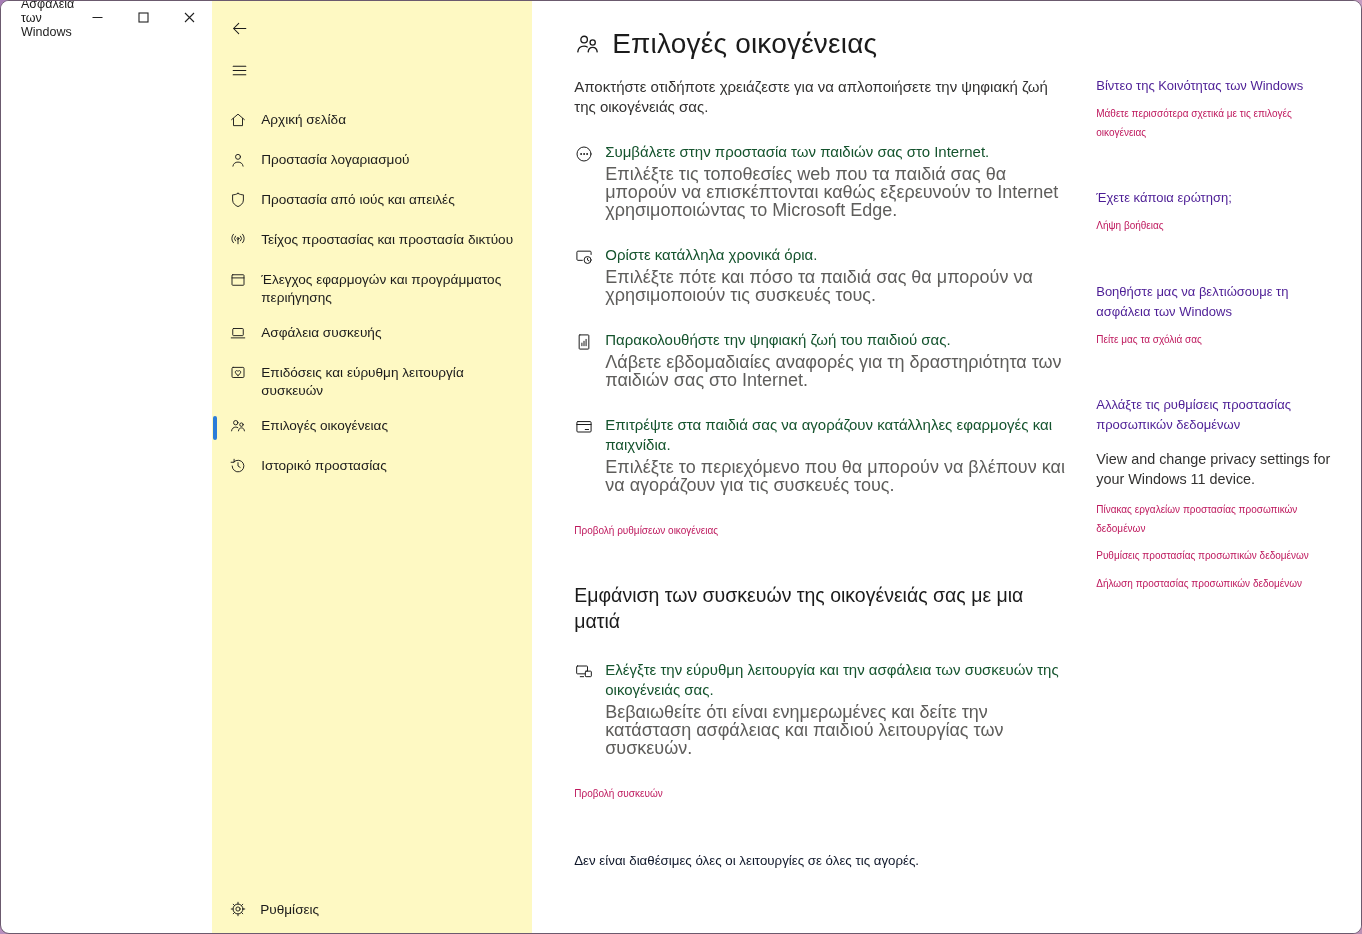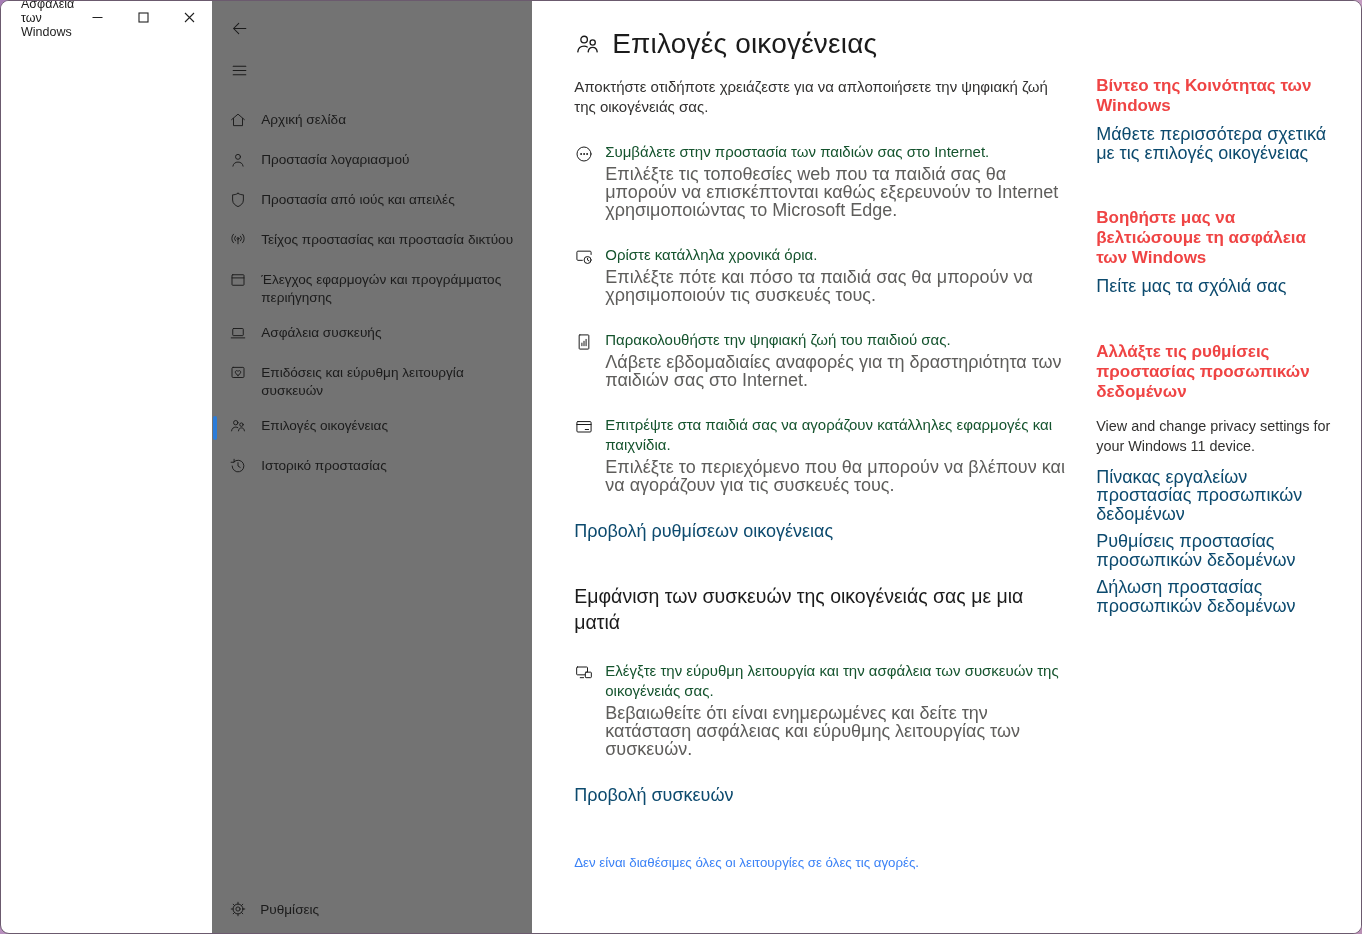--- a/index.html
+++ b/index.html
@@ -15,21 +15,21 @@
   .titlebar { height:33px; flex:0 0 33px; display:flex; align-items:center; background:#fff; }
   .titlebar .title { margin-left:20px; font-size:12.5px; color:#1b1b1b; }
   .controls { margin-left:auto; display:flex; height:100%; }
   .ctrl { width:46px; height:100%; border:none; background:transparent; display:flex; align-items:center; justify-content:center; cursor:pointer; }
   .ctrl svg { width:11px; height:11px; stroke:#222; stroke-width:1.1; fill:none; }
 
   
   .appbody { flex:1; display:flex; min-height:0; }
 
   
-  .sidebar { width:320px; flex:0 0 320px; background:#737373; position:relative; padding-top:5px; }
+  .sidebar { width:320px; flex:0 0 320px; background:#fef9c3; position:relative; padding-top:5px; }
   .icon-btn { width:34px; height:32px; margin:6px 0 0 10px; border:none; background:transparent; display:flex; align-items:center; justify-content:center; cursor:pointer; border-radius:3px; }
   .icon-btn svg { width:19px; height:19px; stroke:#1b1b1b; stroke-width:1.3; fill:none; stroke-linecap:round; stroke-linejoin:round; }
   .menu-btn { margin-top:10px; }
 
   .nav { list-style:none; margin-top:16px; }
   .nav-item { position:relative; display:flex; align-items:flex-start; padding:9px 16px 9px 17px; cursor:pointer; }
   .nav-item .nicon { flex:0 0 19px; margin-top:0; }
   .nav-item .nicon svg { width:18px; height:18px; stroke:#1b1b1b; stroke-width:1.25; fill:none; stroke-linecap:round; stroke-linejoin:round; }
   .nav-item .nlabel { margin-left:13px; font-size:13.6px; color:#1b1b1b; line-height:17.5px; max-width:252px; }
   .nav-item.selected::before {
@@ -52,29 +52,29 @@
 
   .sec-heading { margin-top:42px; font-size:19.5px; font-weight:400; color:#1b1b1b; line-height:26px; width:486px; }
 
   .feature { display:flex; align-items:flex-start; margin-top:26px; }
   .feature .ficon { flex:0 0 21px; margin-top:2px; }
   .feature .ficon svg { width:20px; height:20px; stroke:#1b1b1b; stroke-width:1.2; fill:none; stroke-linecap:round; stroke-linejoin:round; }
   .feature .ftext { margin-left:10px; width:462px; }
   .feature .ftitle { font-size:15px; color:#14532d; line-height:20px; }
   .feature .fdesc { margin-top:3px; font-size:18px; color:#5e5d5b; line-height:18px; }
 
-  a.link { color:#0c4a6e; text-decoration:none; font-size:18px; line-height:18px; cursor:pointer; display:inline-block; }
+  a.link { color:#be185d; text-decoration:none; font-size:10px; line-height:18px; cursor:pointer; display:inline-block; }
   .content > a.link { margin-top:28px; }
 
-  .footer-note { margin-top:50px; font-size:13.3px; color:#3b82f6; }
+  .footer-note { margin-top:50px; font-size:13.3px; color:#0f172a; }
 
   
   aside { margin-left:auto; width:236px; padding-top:48px; }
   .aside-block { margin-bottom:46px; }
-  .aside-block h3 { font-size:17px; font-weight:700; color:#ef4444; line-height:20px; margin-bottom:9px; }
+  .aside-block h3 { font-size:13px; font-weight:400; color:#4c1d95; line-height:20px; margin-bottom:9px; }
   .aside-block p { font-size:14.4px; color:#323130; line-height:20px; margin:14px 0 12px; }
   .aside-block a.link { display:block; margin-bottom:9px; line-height:18.5px; }
   .aside-block a.link + a.link { margin-top:8px; }
 </style>
 </head>
 <body>
 
 <div class="window">
 
   <div class="titlebar">
@@ -289,33 +289,37 @@
         <div class="feature">
           <span class="ficon">
             <svg viewBox="0 0 24 24">
                 <rect x="3.2" y="4.8" width="13" height="9.4" rx="0.9"></rect>
                 <path d="M7.5 17.6h4"></path>
                 <rect x="13.6" y="11" width="7.2" height="6.6" rx="0.9" fill="#ffffff"></rect>
               </svg>
           </span>
           <div class="ftext">
             <div class="ftitle">Ελέγξτε την εύρυθμη λειτουργία και την ασφάλεια των συσκευών της οικογένειάς σας.</div>
-            <div class="fdesc">Βεβαιωθείτε ότι είναι ενημερωμένες και δείτε την κατάσταση ασφάλειας και εύρυθμης λειτουργίας των συσκευών.</div>
+            <div class="fdesc">Βεβαιωθείτε ότι είναι ενημερωμένες και δείτε την κατάσταση ασφάλειας και παιδιού λειτουργίας των συσκευών.</div>
           </div>
         </div>
 
         <a class="link">Προβολή συσκευών</a>
 
         <p class="footer-note">Δεν είναι διαθέσιμες όλες οι λειτουργίες σε όλες τις αγορές.</p>
       </div>
 
       <aside>
         <div class="aside-block">
           <h3>Βίντεο της Κοινότητας των Windows</h3>
           <a class="link">Μάθετε περισσότερα σχετικά με τις επιλογές οικογένειας</a>
+        </div>
+        <div class="aside-block">
+          <h3>Έχετε κάποια ερώτηση;</h3>
+          <a class="link">Λήψη βοήθειας</a>
         </div>
         <div class="aside-block">
           <h3>Βοηθήστε μας να βελτιώσουμε τη ασφάλεια των Windows</h3>
           <a class="link">Πείτε μας τα σχόλιά σας</a>
         </div>
         <div class="aside-block">
           <h3>Αλλάξτε τις ρυθμίσεις προστασίας προσωπικών δεδομένων</h3>
           <p>View and change privacy settings for your Windows 11 device.</p>
           <a class="link">Πίνακας εργαλείων προστασίας προσωπικών δεδομένων</a>
           <a class="link">Ρυθμίσεις προστασίας προσωπικών δεδομένων</a>

